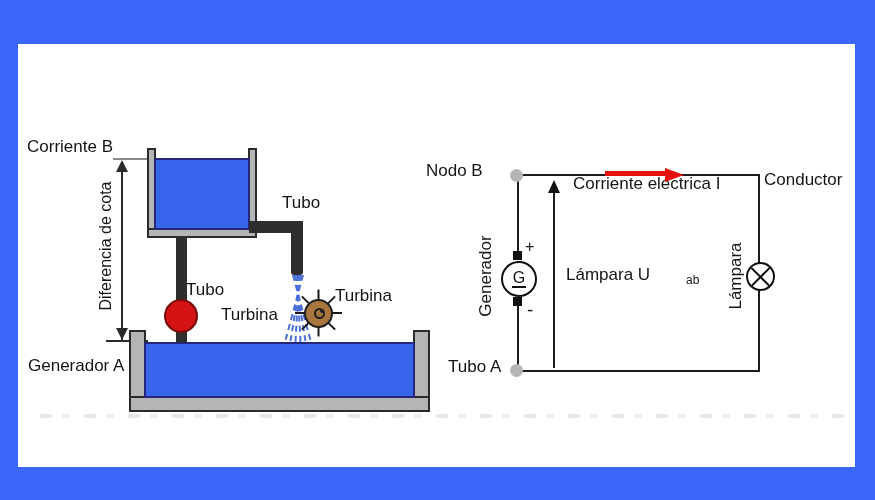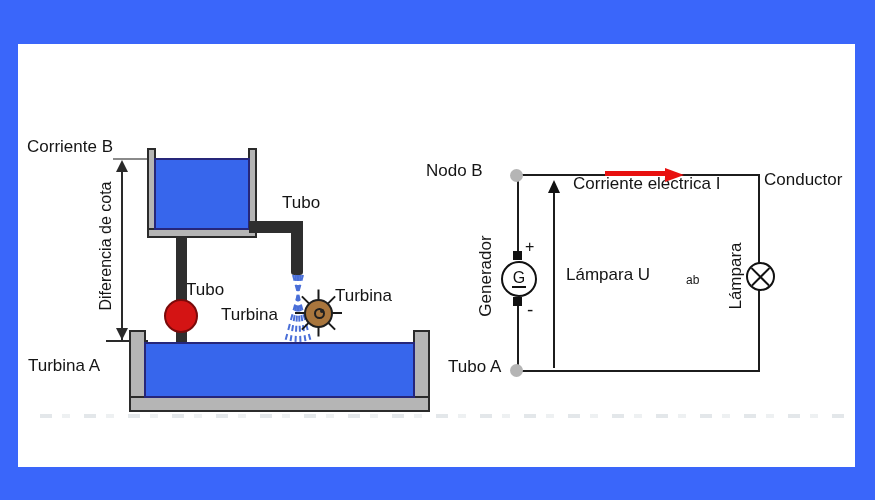--- a/index.html
+++ b/index.html
@@ -39,21 +39,21 @@
     background:repeating-linear-gradient(90deg, rgba(110,130,145,.35) 0 12px, transparent 12px 22px, rgba(130,150,160,.25) 22px 30px, transparent 30px 44px);}
 </style>
 </head>
 <body>
 
 <div class="abs white-area">
 
   <div>
 
     <div class="lbl" style="left:9px;top:94px;">Corriente B</div>
-    <div class="lbl" style="left:10px;top:313px;">Turbina A</div>
+    <div class="lbl" style="left:10px;top:313px;">Generador A</div>
     <div class="vlbl" style="left:3px;top:193px;width:170px;height:18px;line-height:18px;">Diferencia de cota</div>
     <div class="lbl" style="left:264px;top:150px;">Tubo</div>
     <div class="lbl" style="left:168px;top:237px;">Tubo</div>
     <div class="lbl" style="left:203px;top:262px;">Turbina</div>
     <div class="lbl" style="left:317px;top:243px;">Turbina</div>
 
     <div class="abs" style="left:95px;top:114px;width:35px;height:2px;background:#8a8a8a;"></div>
     <div class="abs" style="left:88px;top:296px;width:42px;height:2px;background:#2a2a2a;"></div>
     <div class="dim-line" style="left:103px;top:118px;"></div>
     <div class="tri" style="left:98px;top:116px;border-left:6px solid transparent;border-right:6px solid transparent;border-bottom:12px solid #2a2a2a;"></div>

